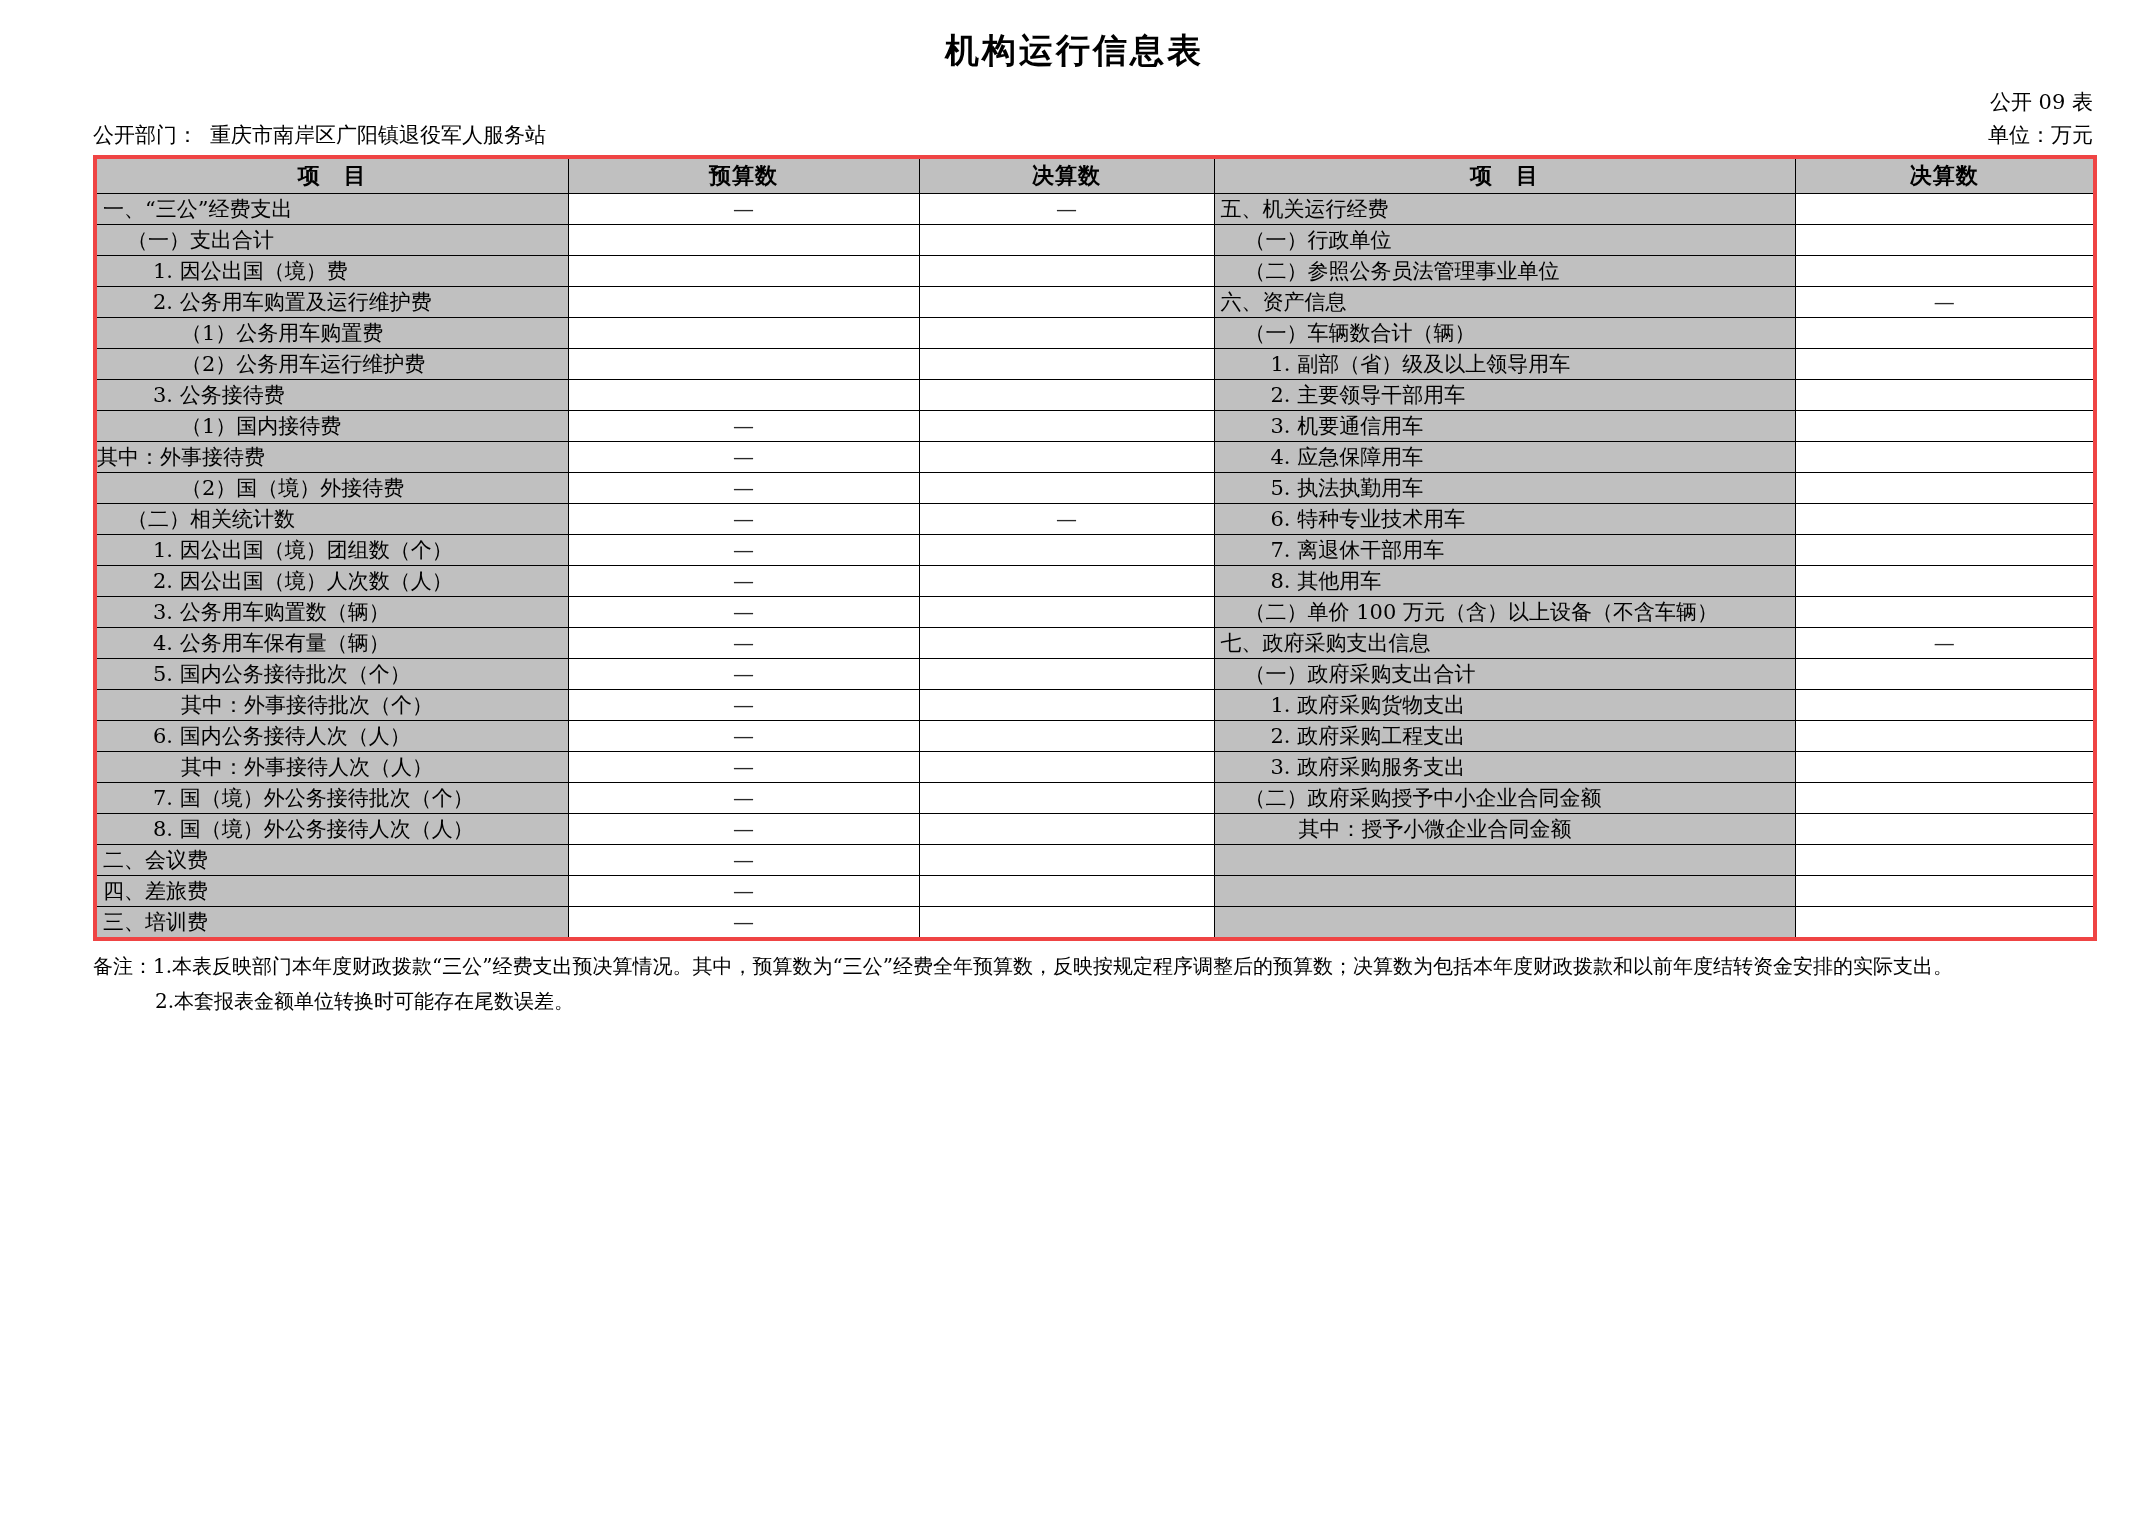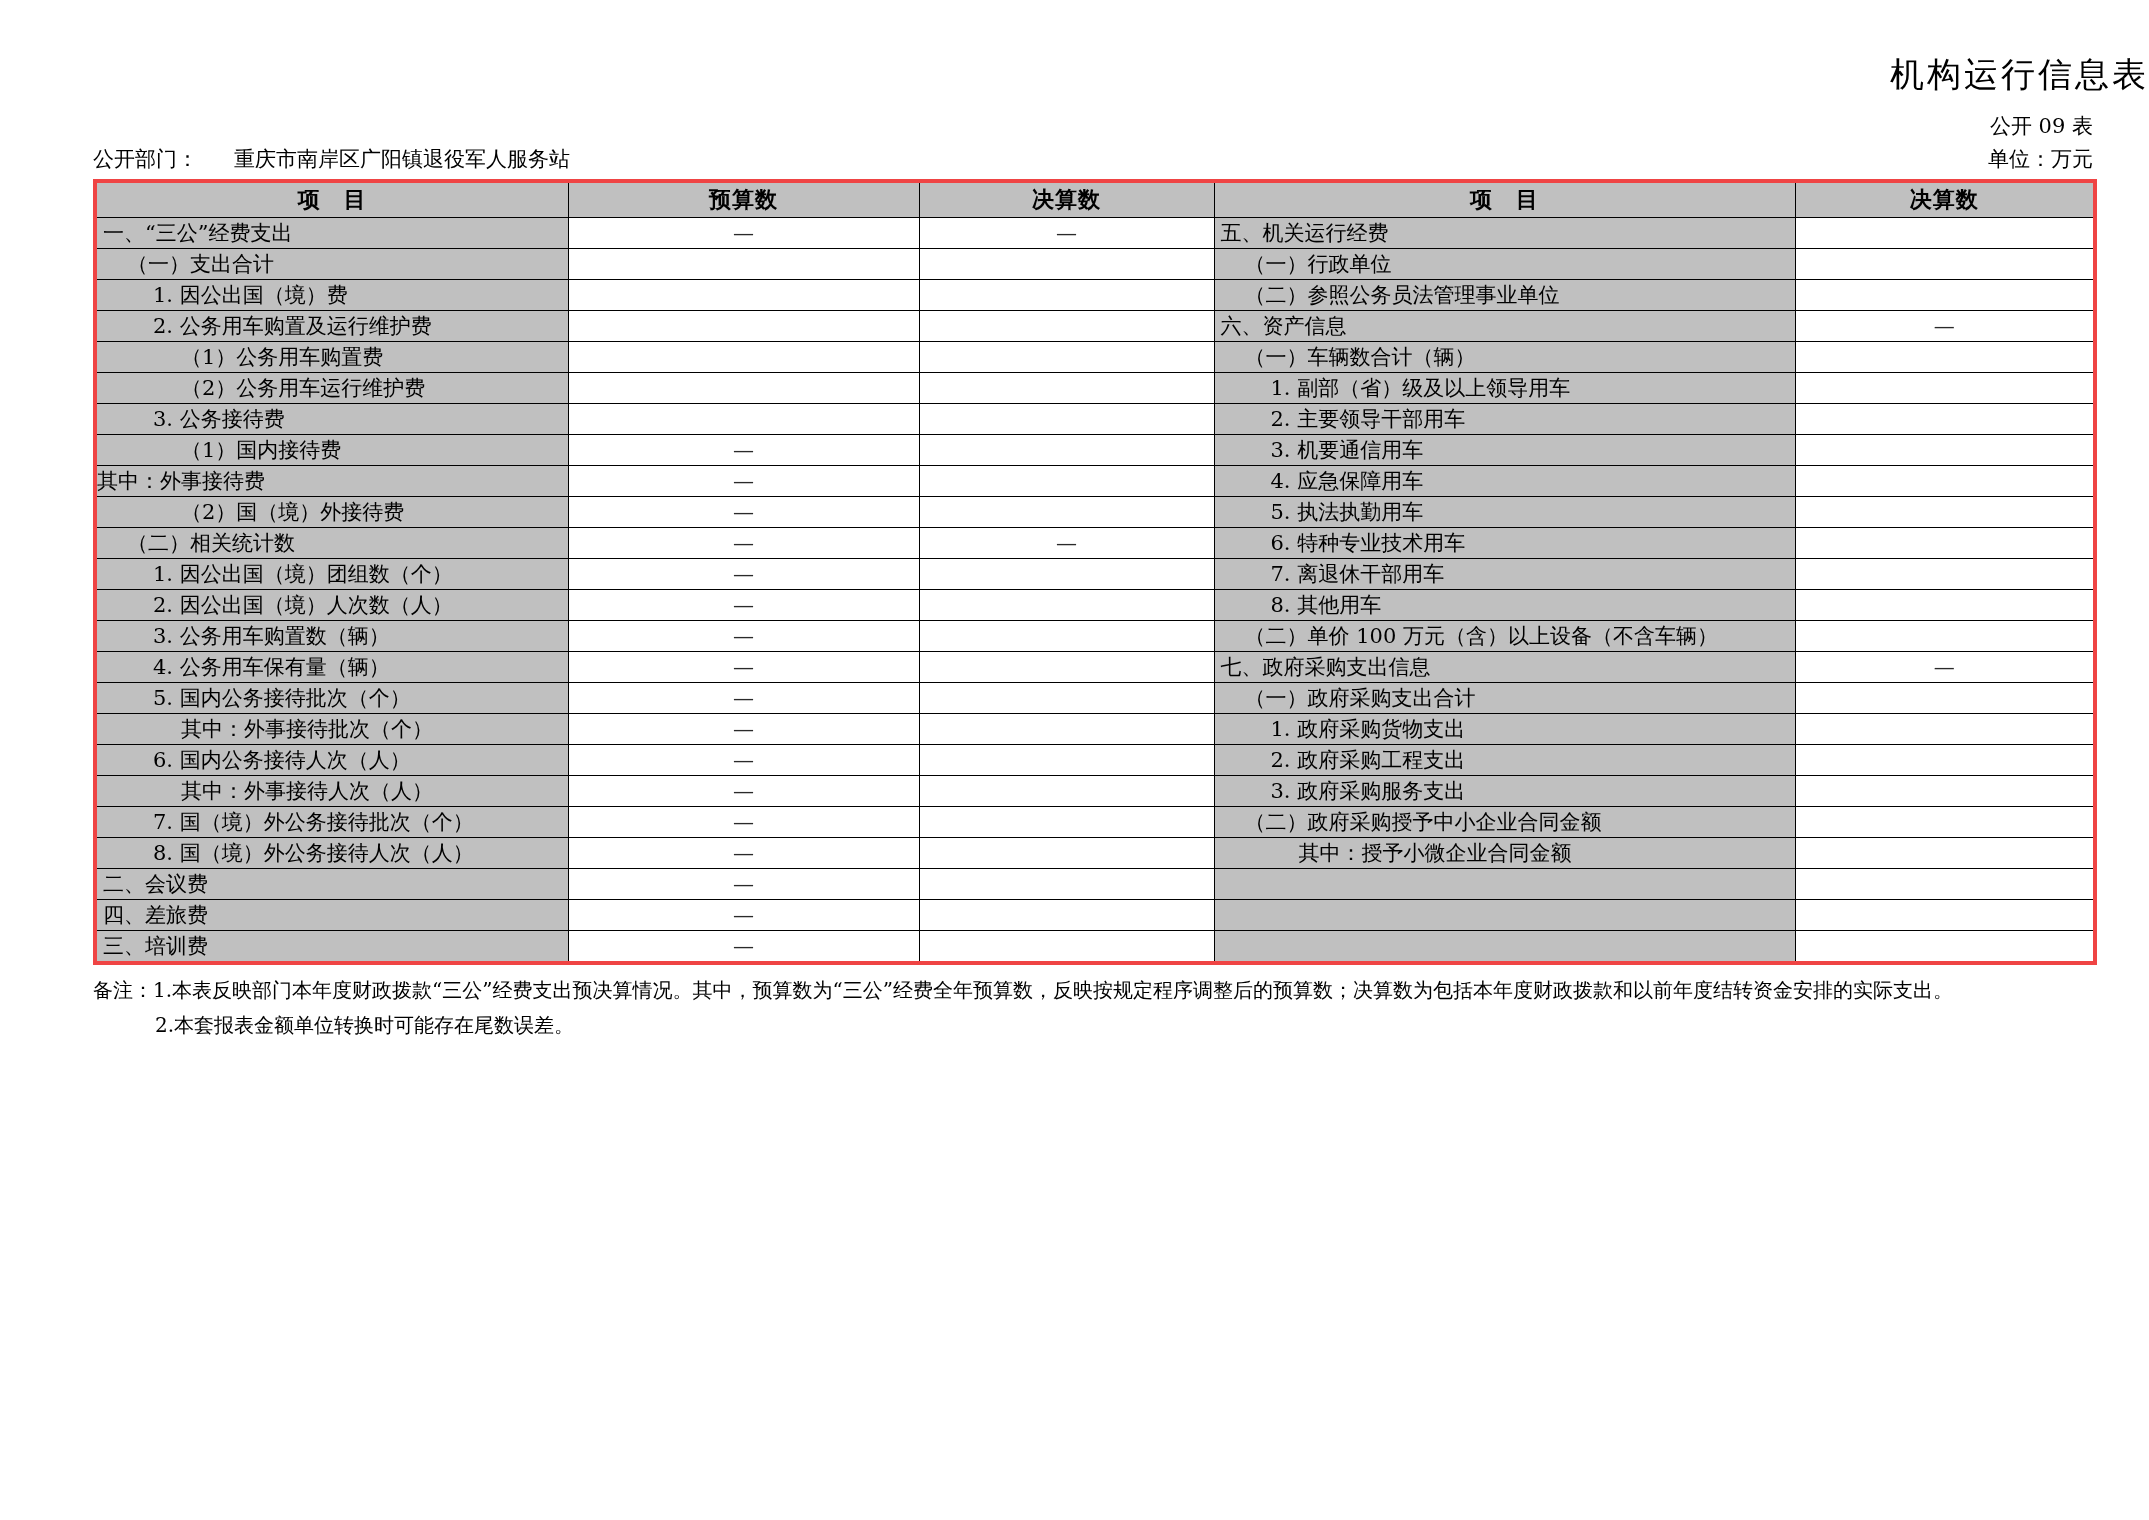--- a/index.html
+++ b/index.html
@@ -3,28 +3,28 @@
 <meta charset="utf-8">
 <style>
   html,body{margin:0;padding:0}
   body{
     width:2149px;height:1520px;background:#ffffff;color:#000;
     font-family:"DejaVu Serif","Liberation Serif",serif;
     position:relative;overflow:hidden;
   }
   .page{position:absolute;inset:0}
   .title{
-    margin-top:52px;text-align:right;
+    margin-top:28px;text-align:center;
     font-family:"DejaVu Sans","Liberation Sans",sans-serif;
-    font-weight:normal;font-size:34px;letter-spacing:3px;
+    font-weight:bold;font-size:34px;letter-spacing:3px;
   }
   .meta{width:2000px;margin:14px 0 0 93px;font-size:21px}
   .meta-right{text-align:right}
   .meta-row{display:flex;justify-content:space-between;margin-top:5px;align-items:flex-end}
-  .dept-name{margin-left:36px}
+  .dept-name{margin-left:12px}
   table{
     border-collapse:collapse;table-layout:fixed;width:2000px;
     margin:6px 0 0 93px;border:4px solid #ef4444;
   }
   th,td{border:1px solid #000;overflow:hidden;white-space:nowrap;padding:0}
   th{
     background:#c0c0c0;font-size:22px;height:34px;
     font-weight:bold;letter-spacing:1px;
   }
   td{height:30px;font-size:21px;line-height:30px}

